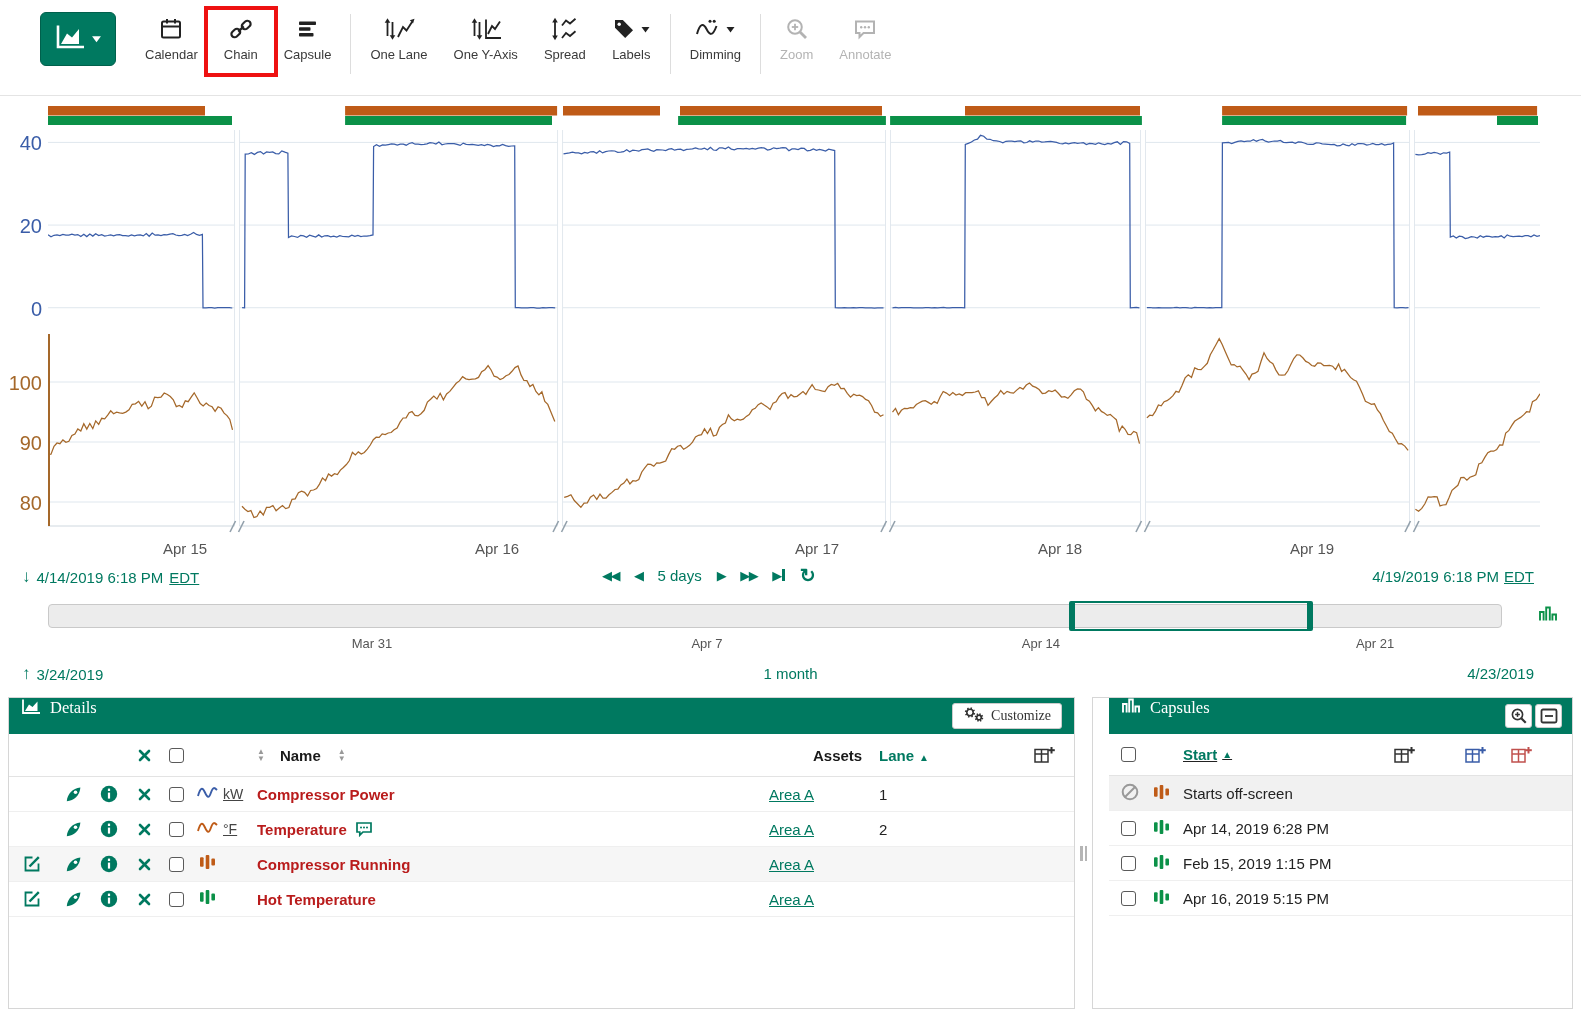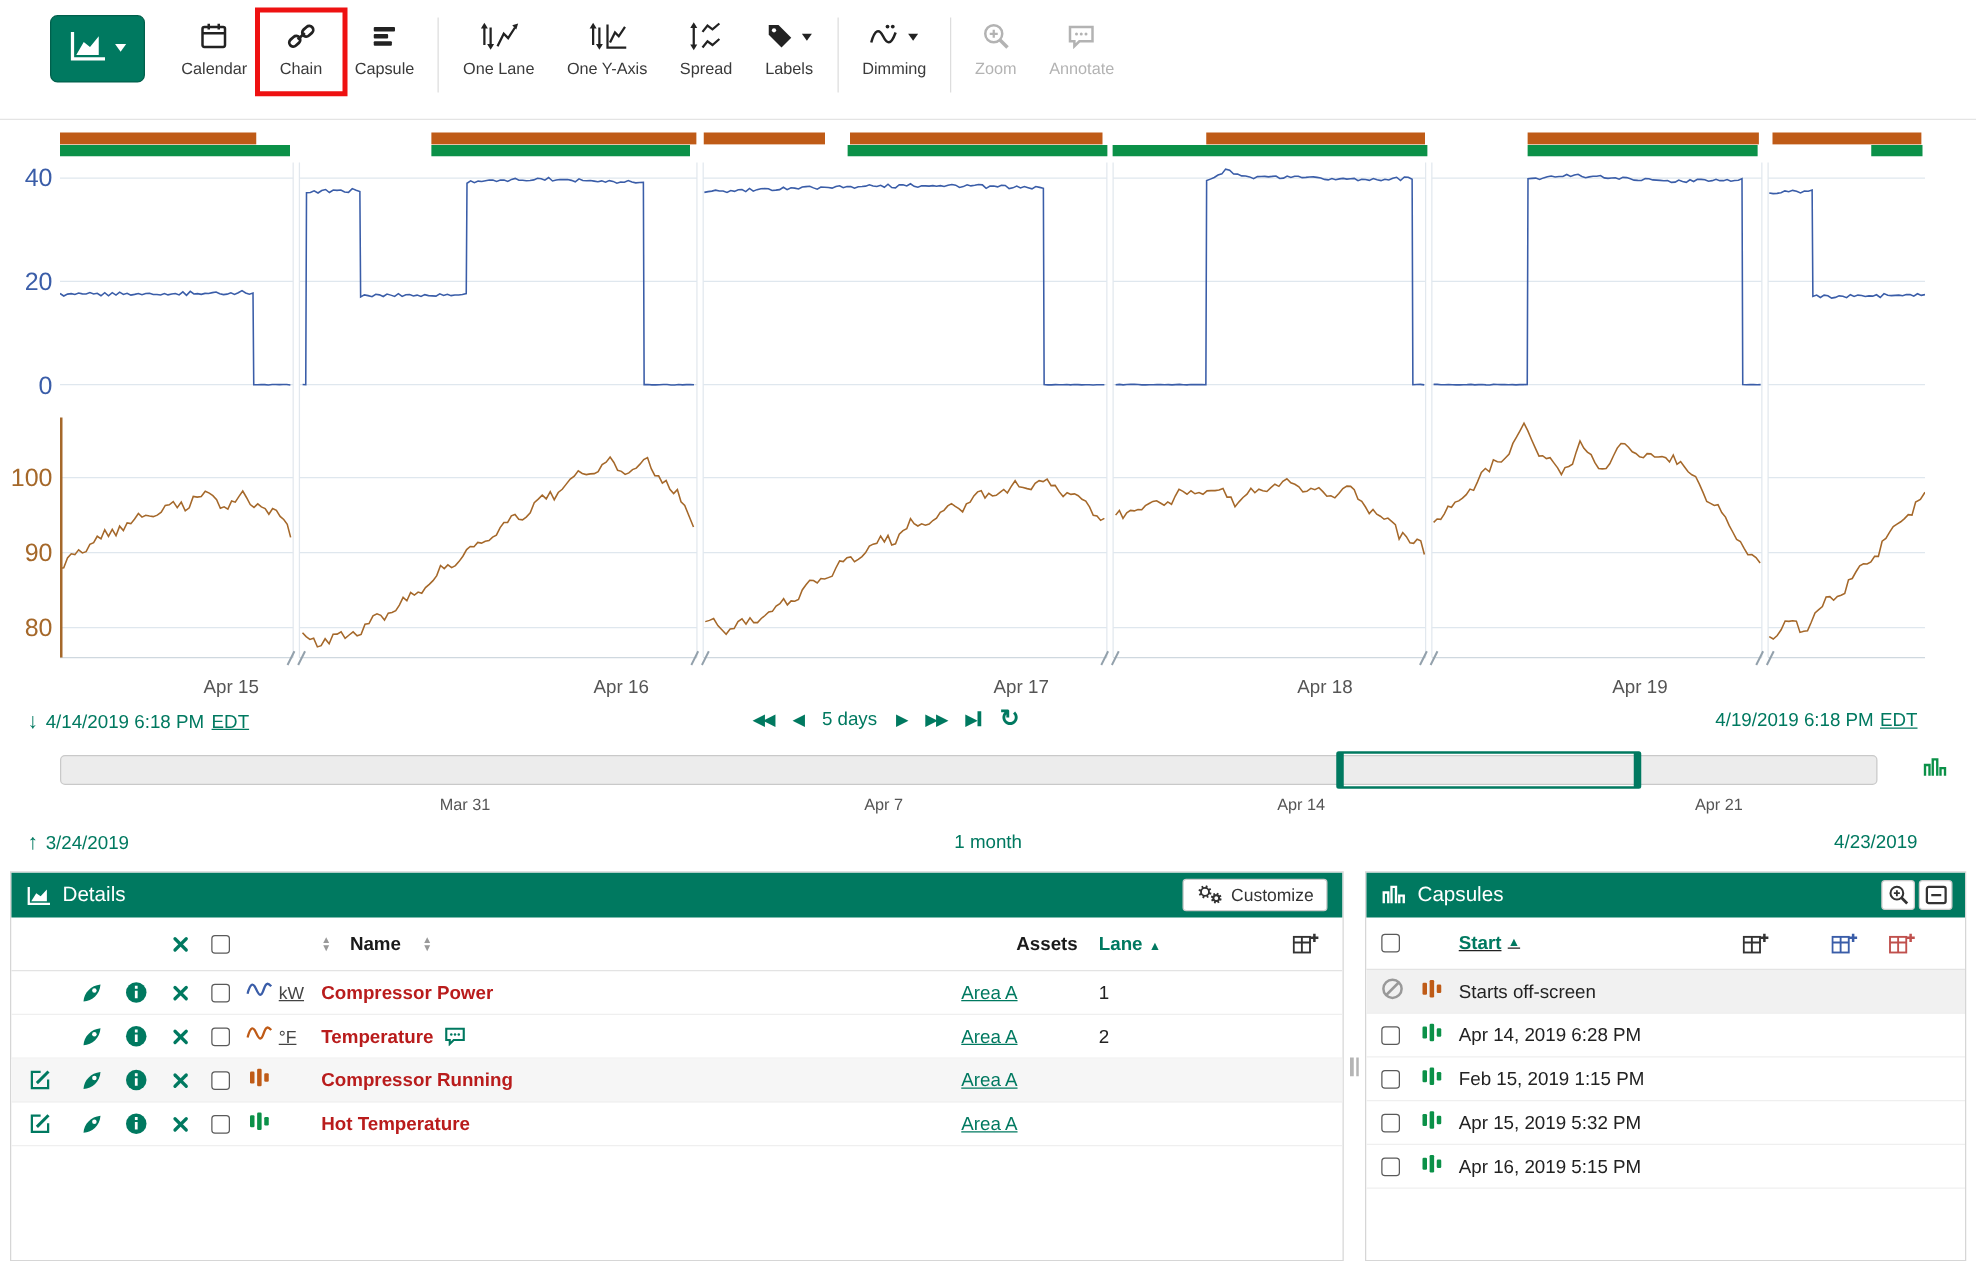--- a/index.html
+++ b/index.html
@@ -50,22 +50,22 @@
 
   
   .invest-row{position:absolute;top:662px;left:0;right:0;height:26px;font-size:15px;}
   .inv-left{position:absolute;left:22px;top:3px;display:flex;gap:6px;align-items:center;}
   .inv-center{position:absolute;left:50%;transform:translateX(-50%);top:3px;}
   .inv-right{position:absolute;right:47px;top:3px;}
 
   
   .panel{position:absolute;top:697px;bottom:0;background:#fff;border:1px solid #d6d6d6;box-sizing:border-box;overflow:hidden;}
   .details-panel{left:8px;width:1067px;}
-  .capsules-panel{left:1092px;right:8px;}
-  .panel-header{height:36px;background:#007960;color:#fff;display:flex;align-items:center;padding:0 12px;position:relative;box-sizing:border-box;}
+  .capsules-panel{left:1092px;right:8px;padding-left:16px;}
+  .panel-header{height:36px;background:#007960;color:#fff;display:flex;align-items:flex-start;padding:0 12px;position:relative;box-sizing:border-box;font-family:Liberation Serif, serif;}
   .ph-icon{display:flex;margin-right:9px;}
   .ph-title{font-size:16.5px;}
   .customize-btn{position:absolute;right:12px;top:5px;height:26px;display:flex;align-items:center;gap:6px;
       background:#fff;border:1px solid #ccc;border-radius:3px;font-size:14px;color:#333;padding:0 10px;cursor:pointer;
       font-family:inherit;}
   .cp-btns{position:absolute;right:10px;top:6px;display:flex;gap:3px;}
   .cp-btns button{width:27px;height:24px;background:#fff;border:1px solid #ccc;border-radius:3px;display:flex;
       align-items:center;justify-content:center;cursor:pointer;padding:0;}
 
   .dt-header{display:flex;align-items:center;height:42px;border-bottom:1px solid #e3e3e3;font-size:15px;}
@@ -846,33 +846,18 @@
           </div>
           <div class="cc-icon">
             <span><svg width="17" height="16" viewBox="0 0 17 16">
                 <g fill="#0B9148">
                   <rect x="1" y="3.2" width="3.6" height="9.6" rx="1"></rect>
                   <rect x="6.7" y="1" width="3.6" height="14" rx="1"></rect>
                   <rect x="12.4" y="4.6" width="3.6" height="6.8" rx="1"></rect>
                 </g>
               </svg></span>
           </div>
-          <div class="cc-start">Apr 15, 2019 5:32 PM</div>
-        </div>
-        <div class="capsule-row">
-          <div class="cc-check">
-            <span class="cbx"></span>
-          </div>
-          <div class="cc-icon">
-            <span><svg width="17" height="16" viewBox="0 0 17 16">
-                <g fill="#0B9148">
-                  <rect x="1" y="3.2" width="3.6" height="9.6" rx="1"></rect>
-                  <rect x="6.7" y="1" width="3.6" height="14" rx="1"></rect>
-                  <rect x="12.4" y="4.6" width="3.6" height="6.8" rx="1"></rect>
-                </g>
-              </svg></span>
-          </div>
           <div class="cc-start">Apr 16, 2019 5:15 PM</div>
         </div>
       </div>
   </div>
 
 </div>
 
 </body></html>

